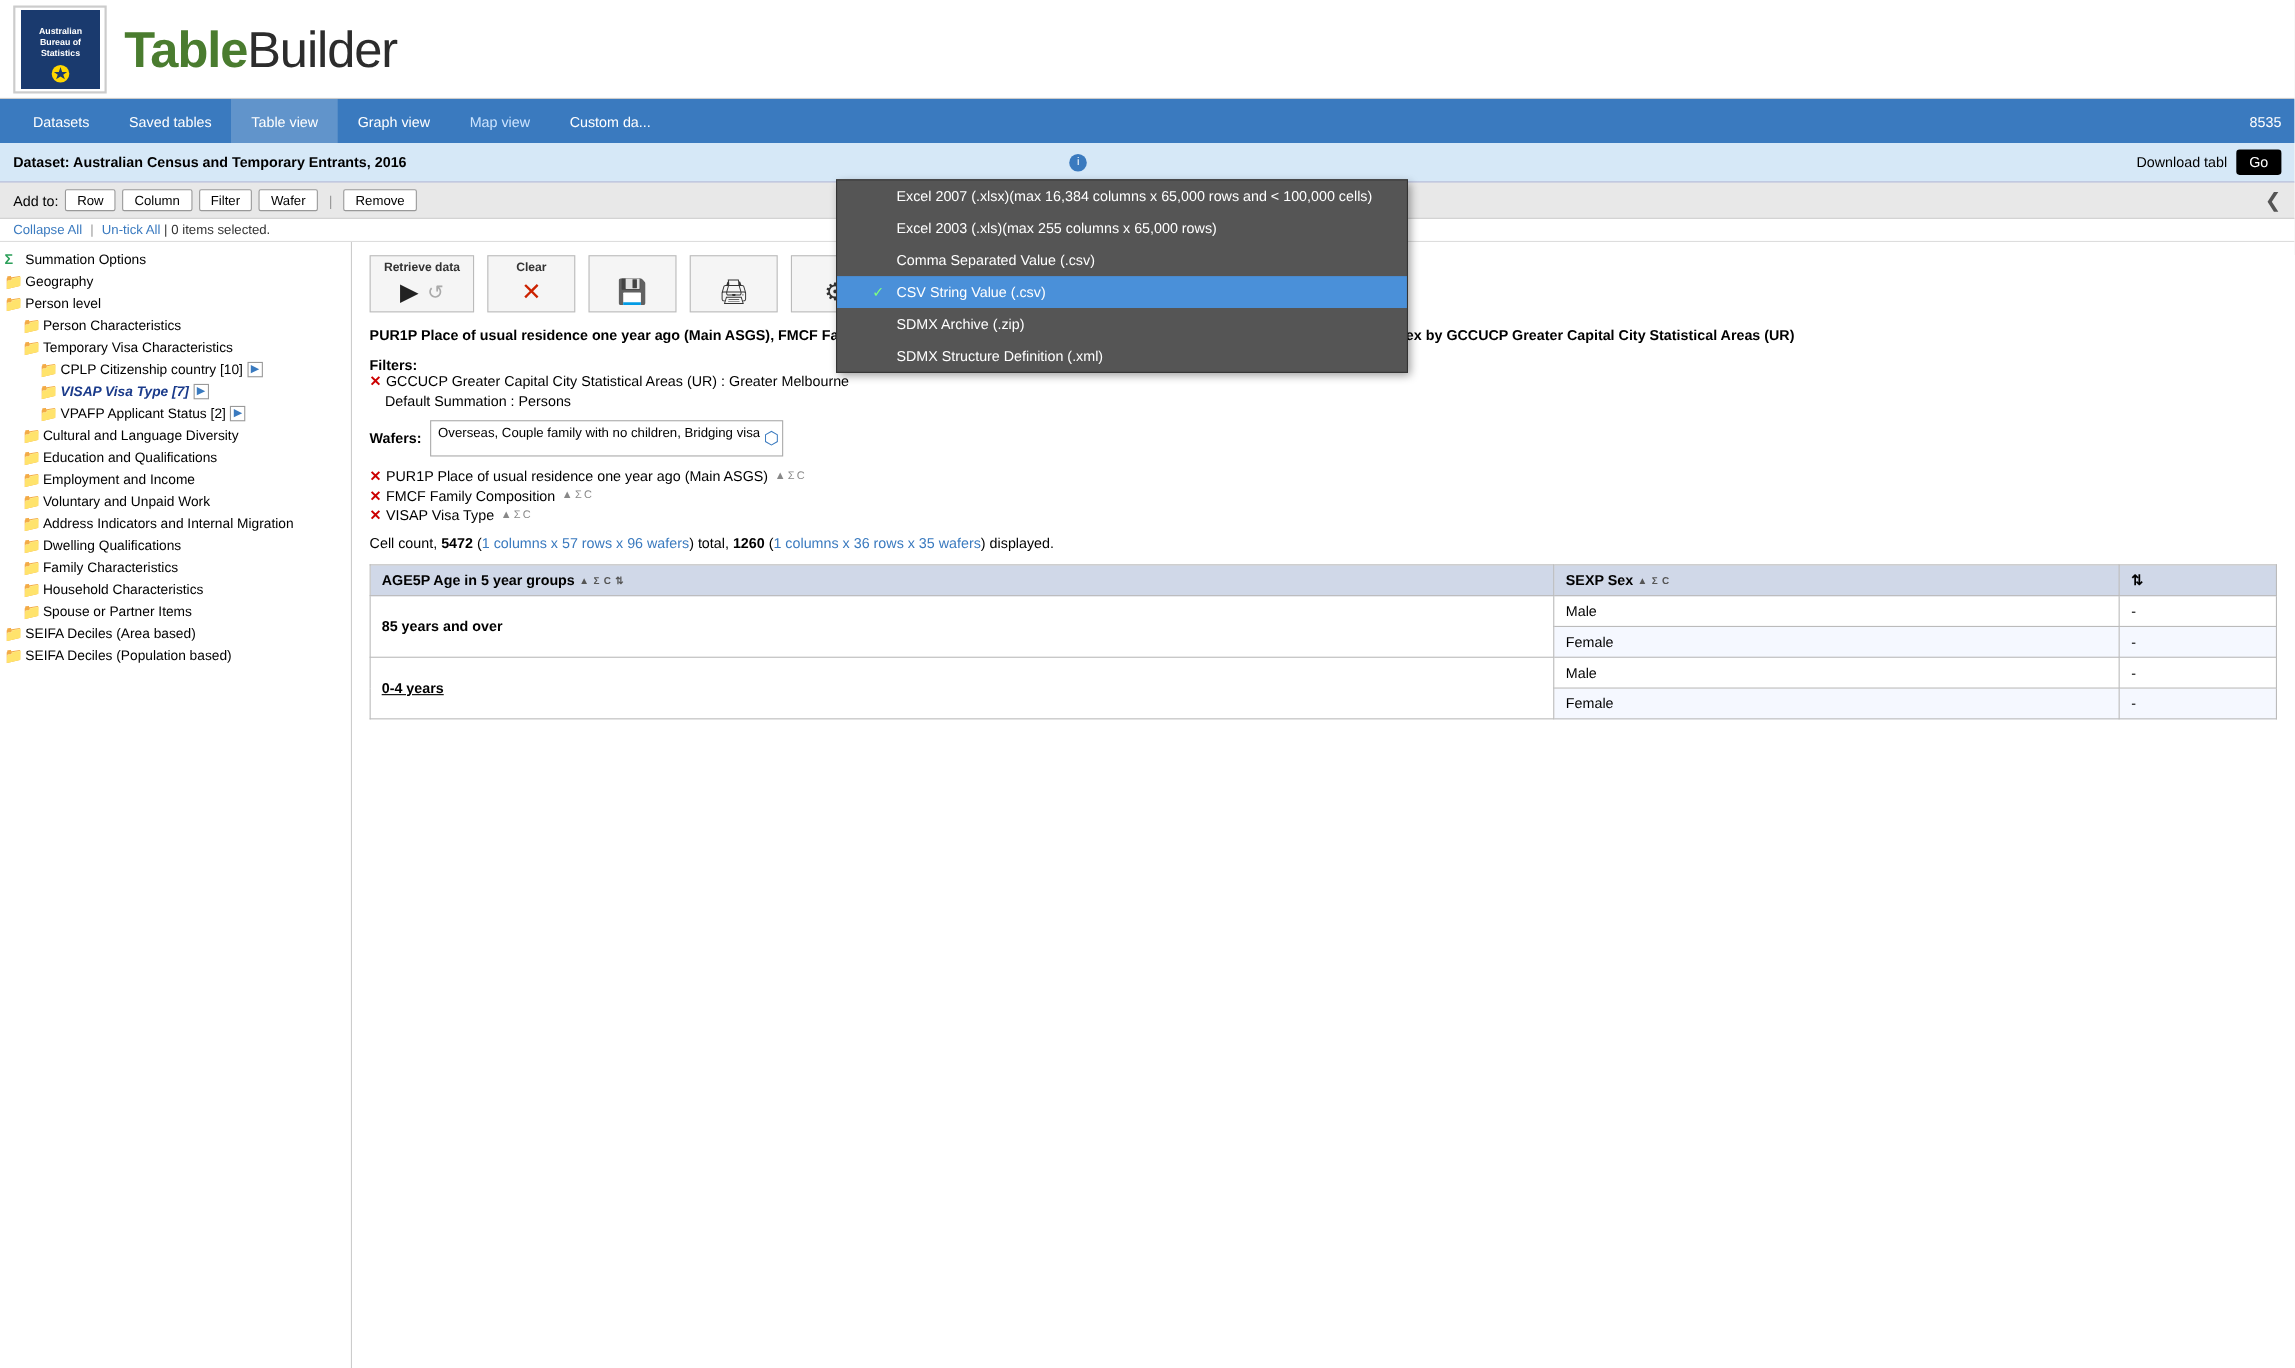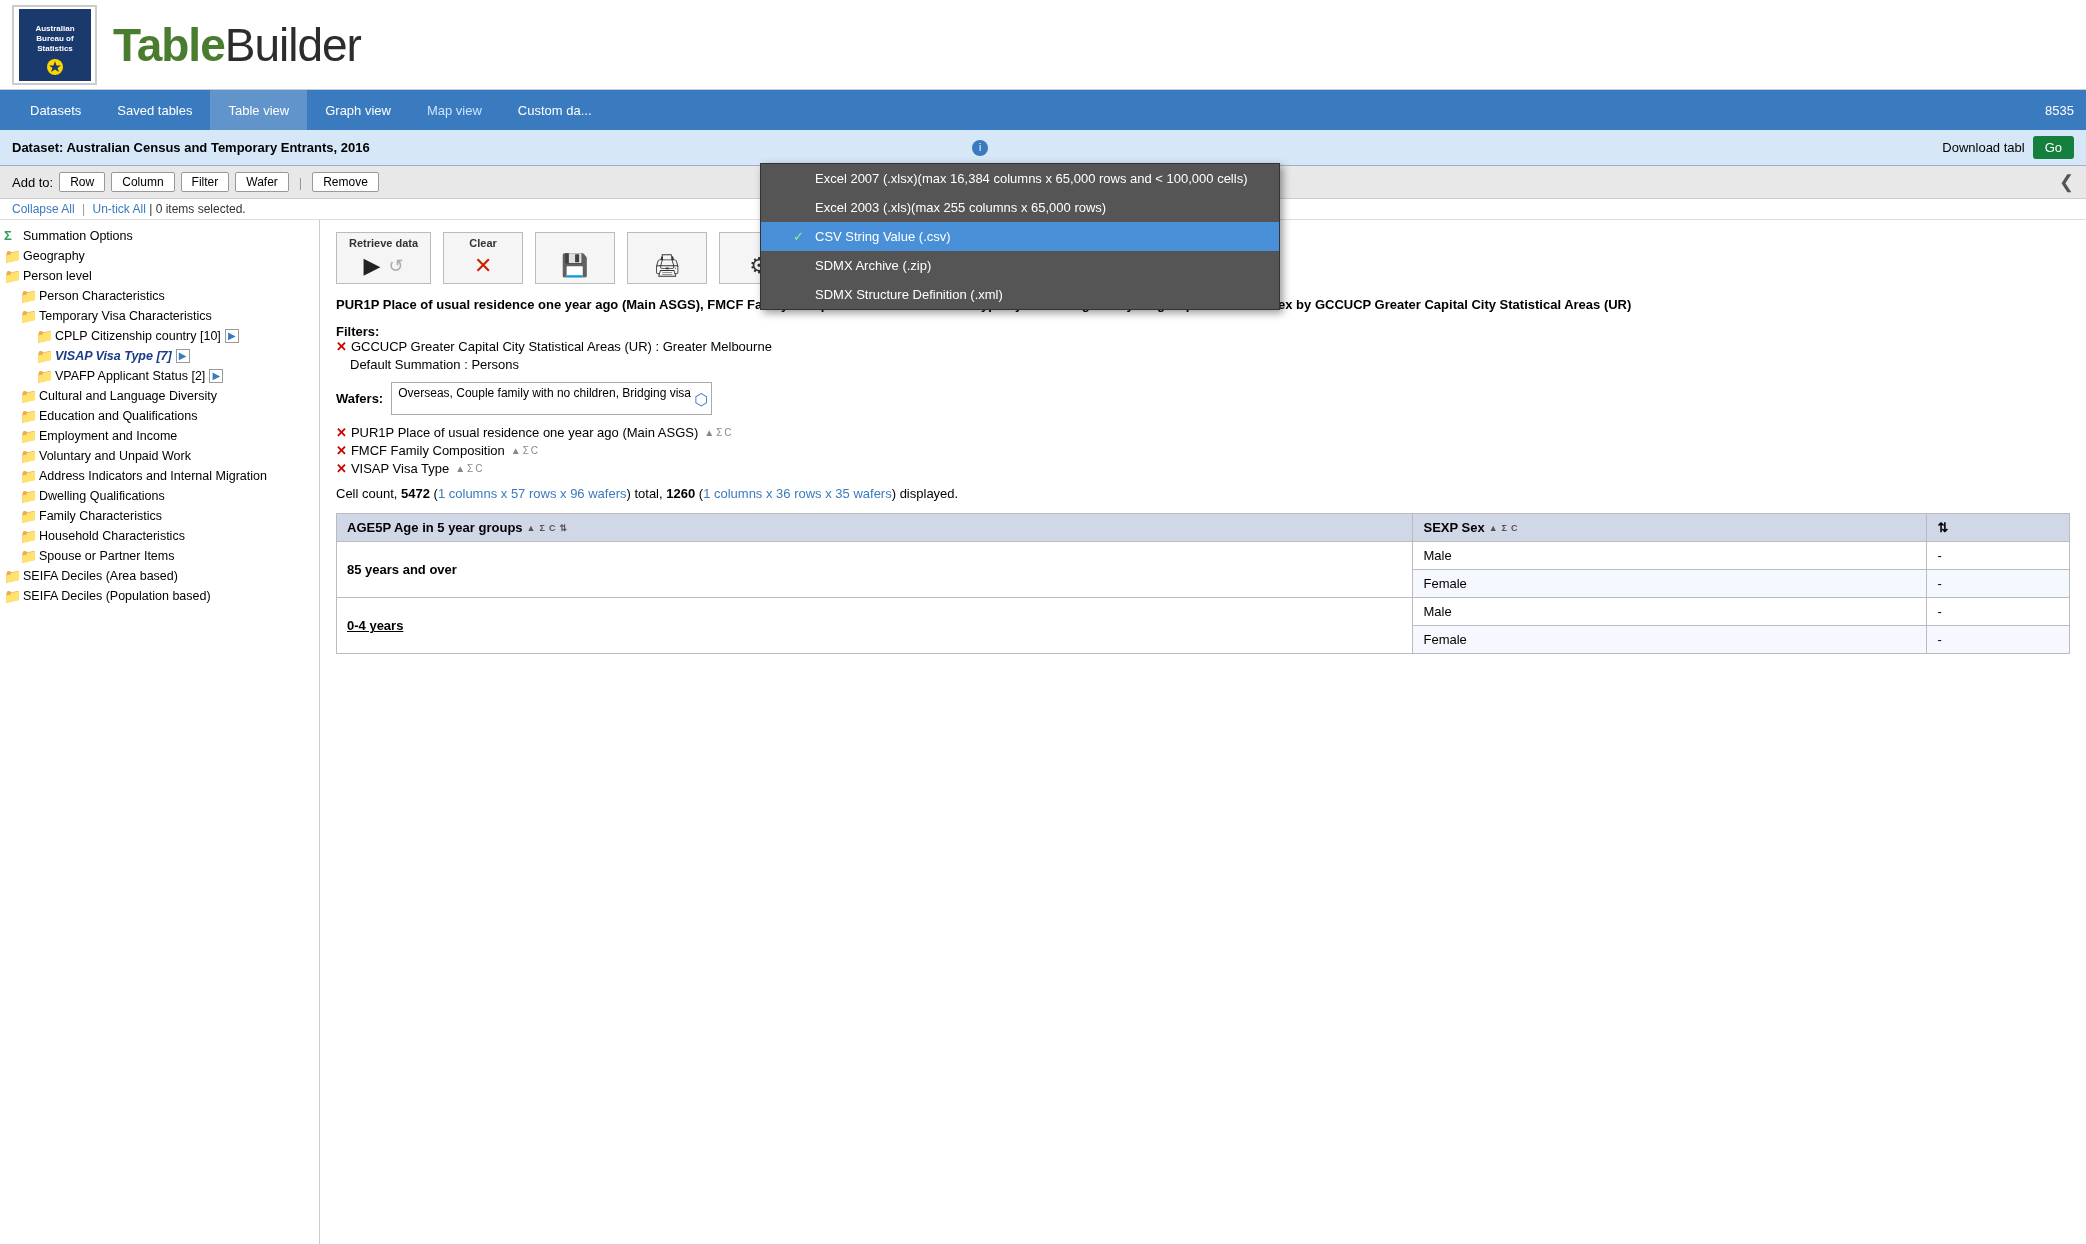--- a/index.html
+++ b/index.html
@@ -13,21 +13,21 @@
     
     #navbar { background: #3a7abf; display: flex; align-items: center; height: 40px; padding: 0 12px; }
     .nav-item { color: white; padding: 0 18px; height: 40px; display: flex; align-items: center; font-size: 13px; cursor: pointer; white-space: nowrap; }
     .nav-item.active { background: rgba(255,255,255,0.2); }
     .nav-item.light { color: #cce4ff; }
     #nav-right { margin-left: auto; color: white; font-size: 13px; }
 
     
     #dataset-bar { background: #d6e8f7; padding: 6px 12px; display: flex; align-items: center; border-bottom: 1px solid #aac; font-size: 13px; }
     #dataset-label { font-weight: bold; flex: 1; }
-    #go-btn { background: #15803d; color: white; border: none; padding: 4px 12px; font-size: 13px; cursor: pointer; border-radius: 3px; }
+    #go-btn { background: #000000; color: white; border: none; padding: 4px 12px; font-size: 13px; cursor: pointer; border-radius: 3px; }
     #info-icon { display: inline-block; background: #3a7abf; color: white; border-radius: 50%; width: 16px; height: 16px; text-align: center; line-height: 16px; font-size: 10px; margin-left: 6px; cursor: pointer; }
 
     
     #addto-bar { background: #e8e8e8; padding: 5px 12px; display: flex; align-items: center; gap: 6px; border-bottom: 1px solid #ccc; font-size: 13px; }
     .addto-btn { background: white; border: 1px solid #999; padding: 2px 10px; cursor: pointer; font-size: 12px; border-radius: 2px; }
     #collapse-bar { background: white; padding: 3px 12px; border-bottom: 1px solid #ddd; font-size: 12px; color: #333; }
     #collapse-bar a { color: #3a7abf; cursor: pointer; text-decoration: none; }
     .pipe { color: #999; margin: 0 4px; }
 
     
@@ -390,20 +390,24 @@
 <div id="dropdown-overlay">
   <div id="dropdown-menu">
     <div class="dropdown-item">
       <span class="dropdown-check"></span>
       <span>Excel 2007 (.xlsx)(max 16,384 columns x 65,000 rows and &lt; 100,000 cells)</span>
     </div>
     <div class="dropdown-item">
       <span class="dropdown-check"></span>
       <span>Excel 2003 (.xls)(max 255 columns x 65,000 rows)</span>
     </div>
+    <div class="dropdown-item">
+      <span class="dropdown-check"></span>
+      <span>Comma Separated Value (.csv)</span>
+    </div>
     <div class="dropdown-item selected">
       <span class="dropdown-check">✓</span>
       <span>CSV String Value (.csv)</span>
     </div>
     <div class="dropdown-item">
       <span class="dropdown-check"></span>
       <span>SDMX Archive (.zip)</span>
     </div>
     <div class="dropdown-item">
       <span class="dropdown-check"></span>

